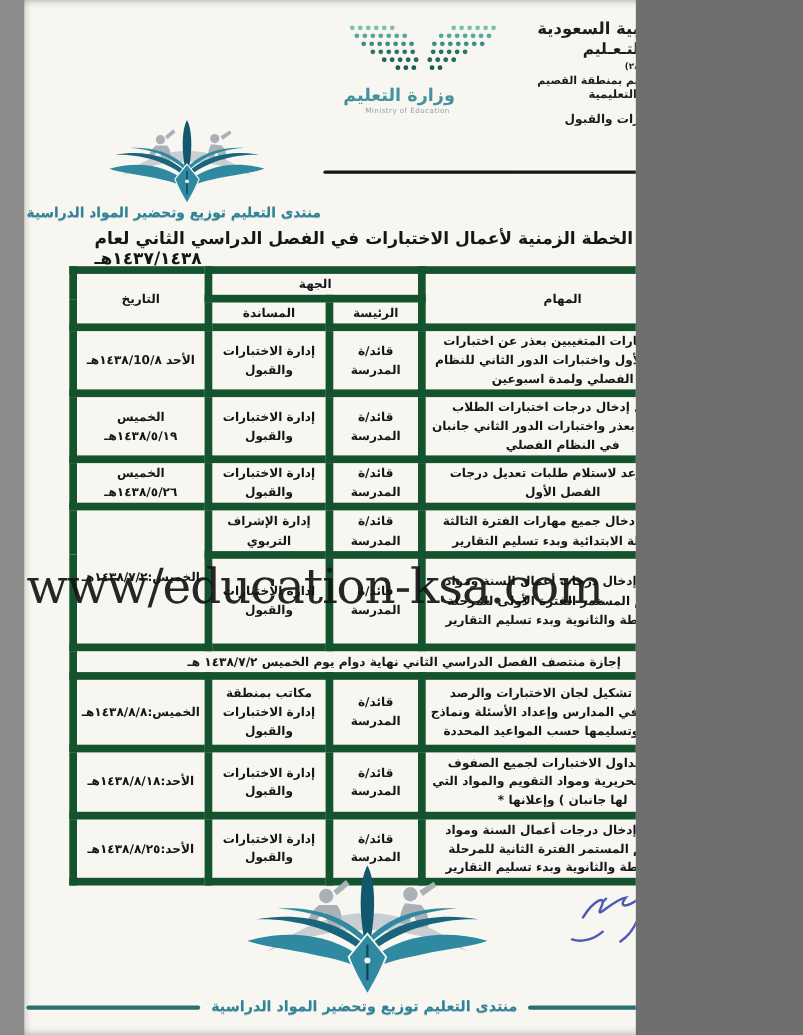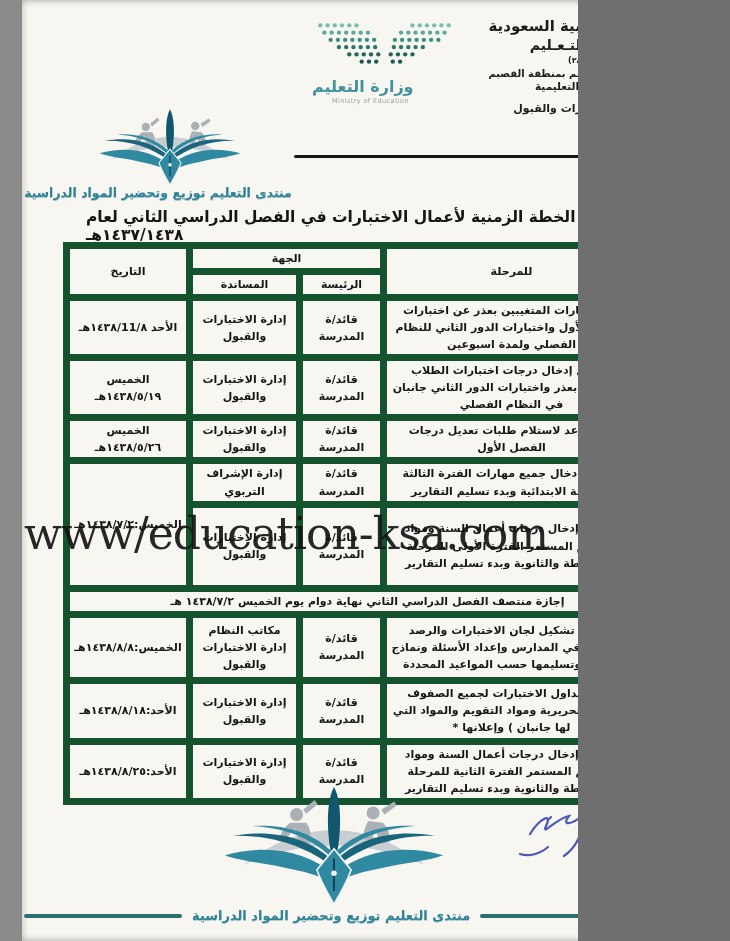--- a/index.html
+++ b/index.html
@@ -199,34 +199,34 @@
       <colgroup>
         <col style="width:29px">
           <col style="width:256px">
           <col style="width:84px">
           <col style="width:110px">
           <col style="width:123px">
       </colgroup>
       <tbody>
           <tr class="h1">
         <th rowspan="2">م</th>
-        <th rowspan="2">للمرحلة</th>
+        <th rowspan="2">المهام</th>
         <th colspan="2">الجهة</th>
         <th rowspan="2">التاريخ</th>
       </tr>
       <tr class="h2">
         <th>الرئيسة</th>
         <th>المساندة</th>
       </tr>
       <tr style="height:53px">
         <td>١</td>
         <td>بدء اختبارات المتغيبين بعذر عن اختبارات الفصل الأول واختبارات الدور الثاني للنظام الفصلي ولمدة اسبوعين</td>
         <td>قائد/ة المدرسة</td>
         <td>إدارة الاختبارات والقبول</td>
-        <td>الأحد ١٤٣٨/11/٨هـ</td>
+        <td>الأحد ١٤٣٨/10/٨هـ</td>
       </tr>
       <tr style="height:45px">
         <td>٢</td>
         <td>اكتمال إدخال درجات اختبارات الطلاب المتغيبين بعذر واختبارات الدور الثاني جانبان في النظام الفصلي</td>
         <td>قائد/ة المدرسة</td>
         <td>إدارة الاختبارات والقبول</td>
         <td>الخميس ١٤٣٨/٥/١٩هـ</td>
       </tr>
       <tr style="height:38px">
         <td>٣</td>
@@ -248,21 +248,21 @@
         <td>قائد/ة المدرسة</td>
         <td>إدارة الاختبارات والقبول</td>
       </tr>
       <tr style="height:26px">
         <td colspan="5" class="break-cell">إجازة منتصف الفصل الدراسي الثاني نهاية دوام يوم الخميس ١٤٣٨/٧/٢ هـ</td>
       </tr>
       <tr style="height:66px">
         <td>٦</td>
         <td>اكتمال تشكيل لجان الاختبارات والرصد والتدقيق في المدارس وإعداد الأسئلة ونماذج الإجابة وتسليمها حسب المواعيد المحددة</td>
         <td>قائد/ة المدرسة</td>
-        <td>مكاتب النظام إدارة الاختبارات والقبول</td>
+        <td>مكاتب بمنطقة إدارة الاختبارات والقبول</td>
         <td>الخميس:١٤٣٨/٨/٨هـ</td>
       </tr>
       <tr style="height:61px">
         <td>٧</td>
         <td>إعداد جداول الاختبارات لجميع الصفوف للمواد (التحريرية ومواد التقويم والمواد التي لها جانبان ) وإعلانها *</td>
         <td>قائد/ة المدرسة</td>
         <td>إدارة الاختبارات والقبول</td>
         <td>الأحد:١٤٣٨/٨/١٨هـ</td>
       </tr>
       <tr style="height:57px">

